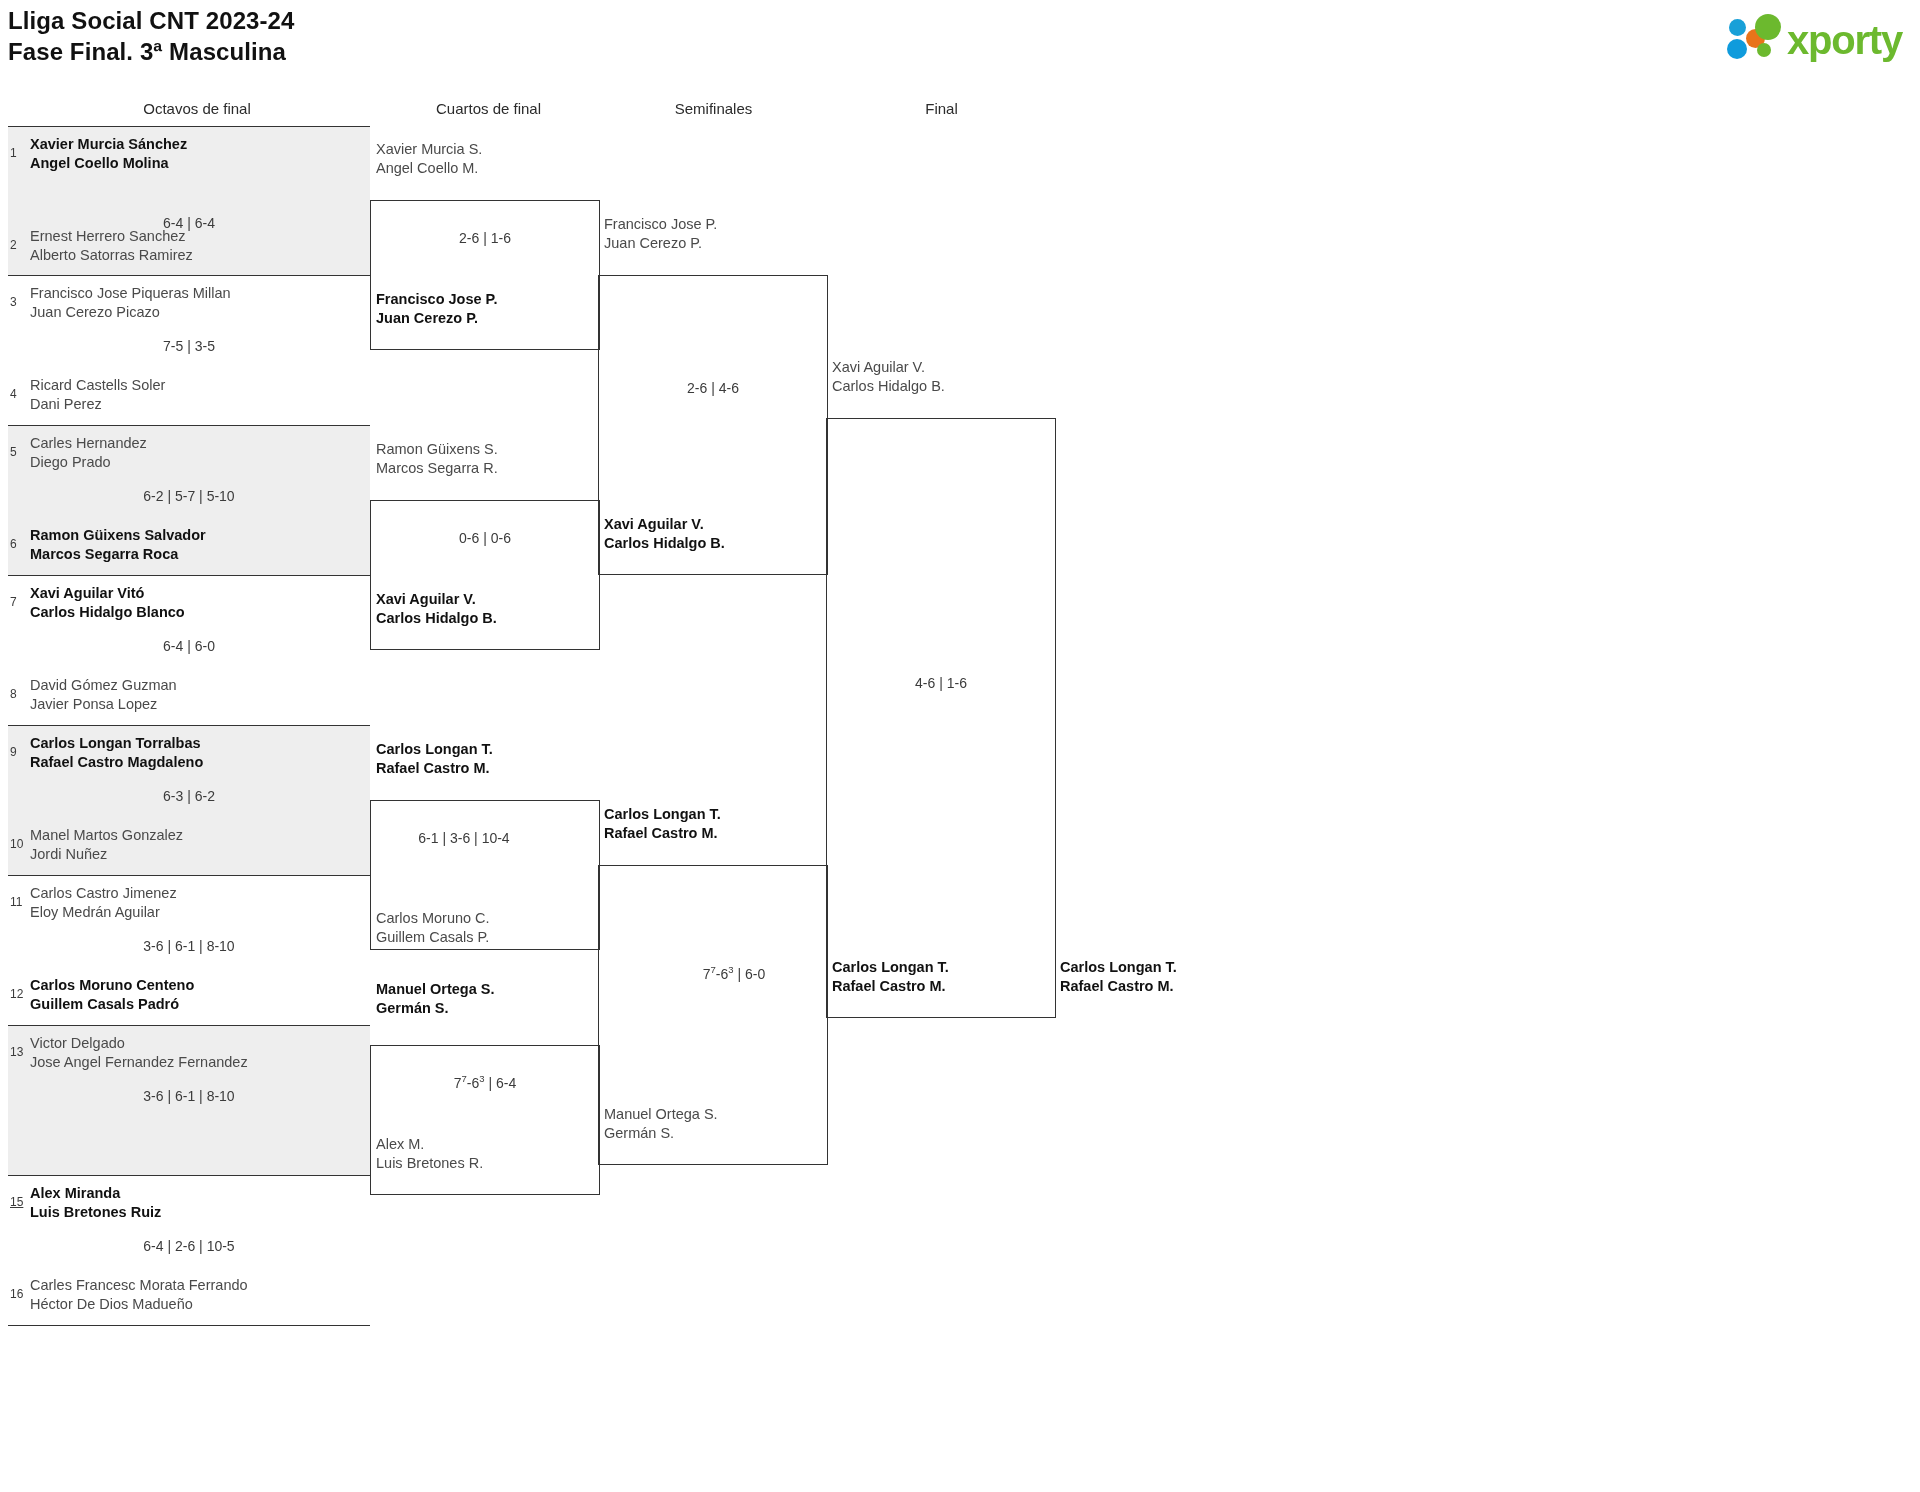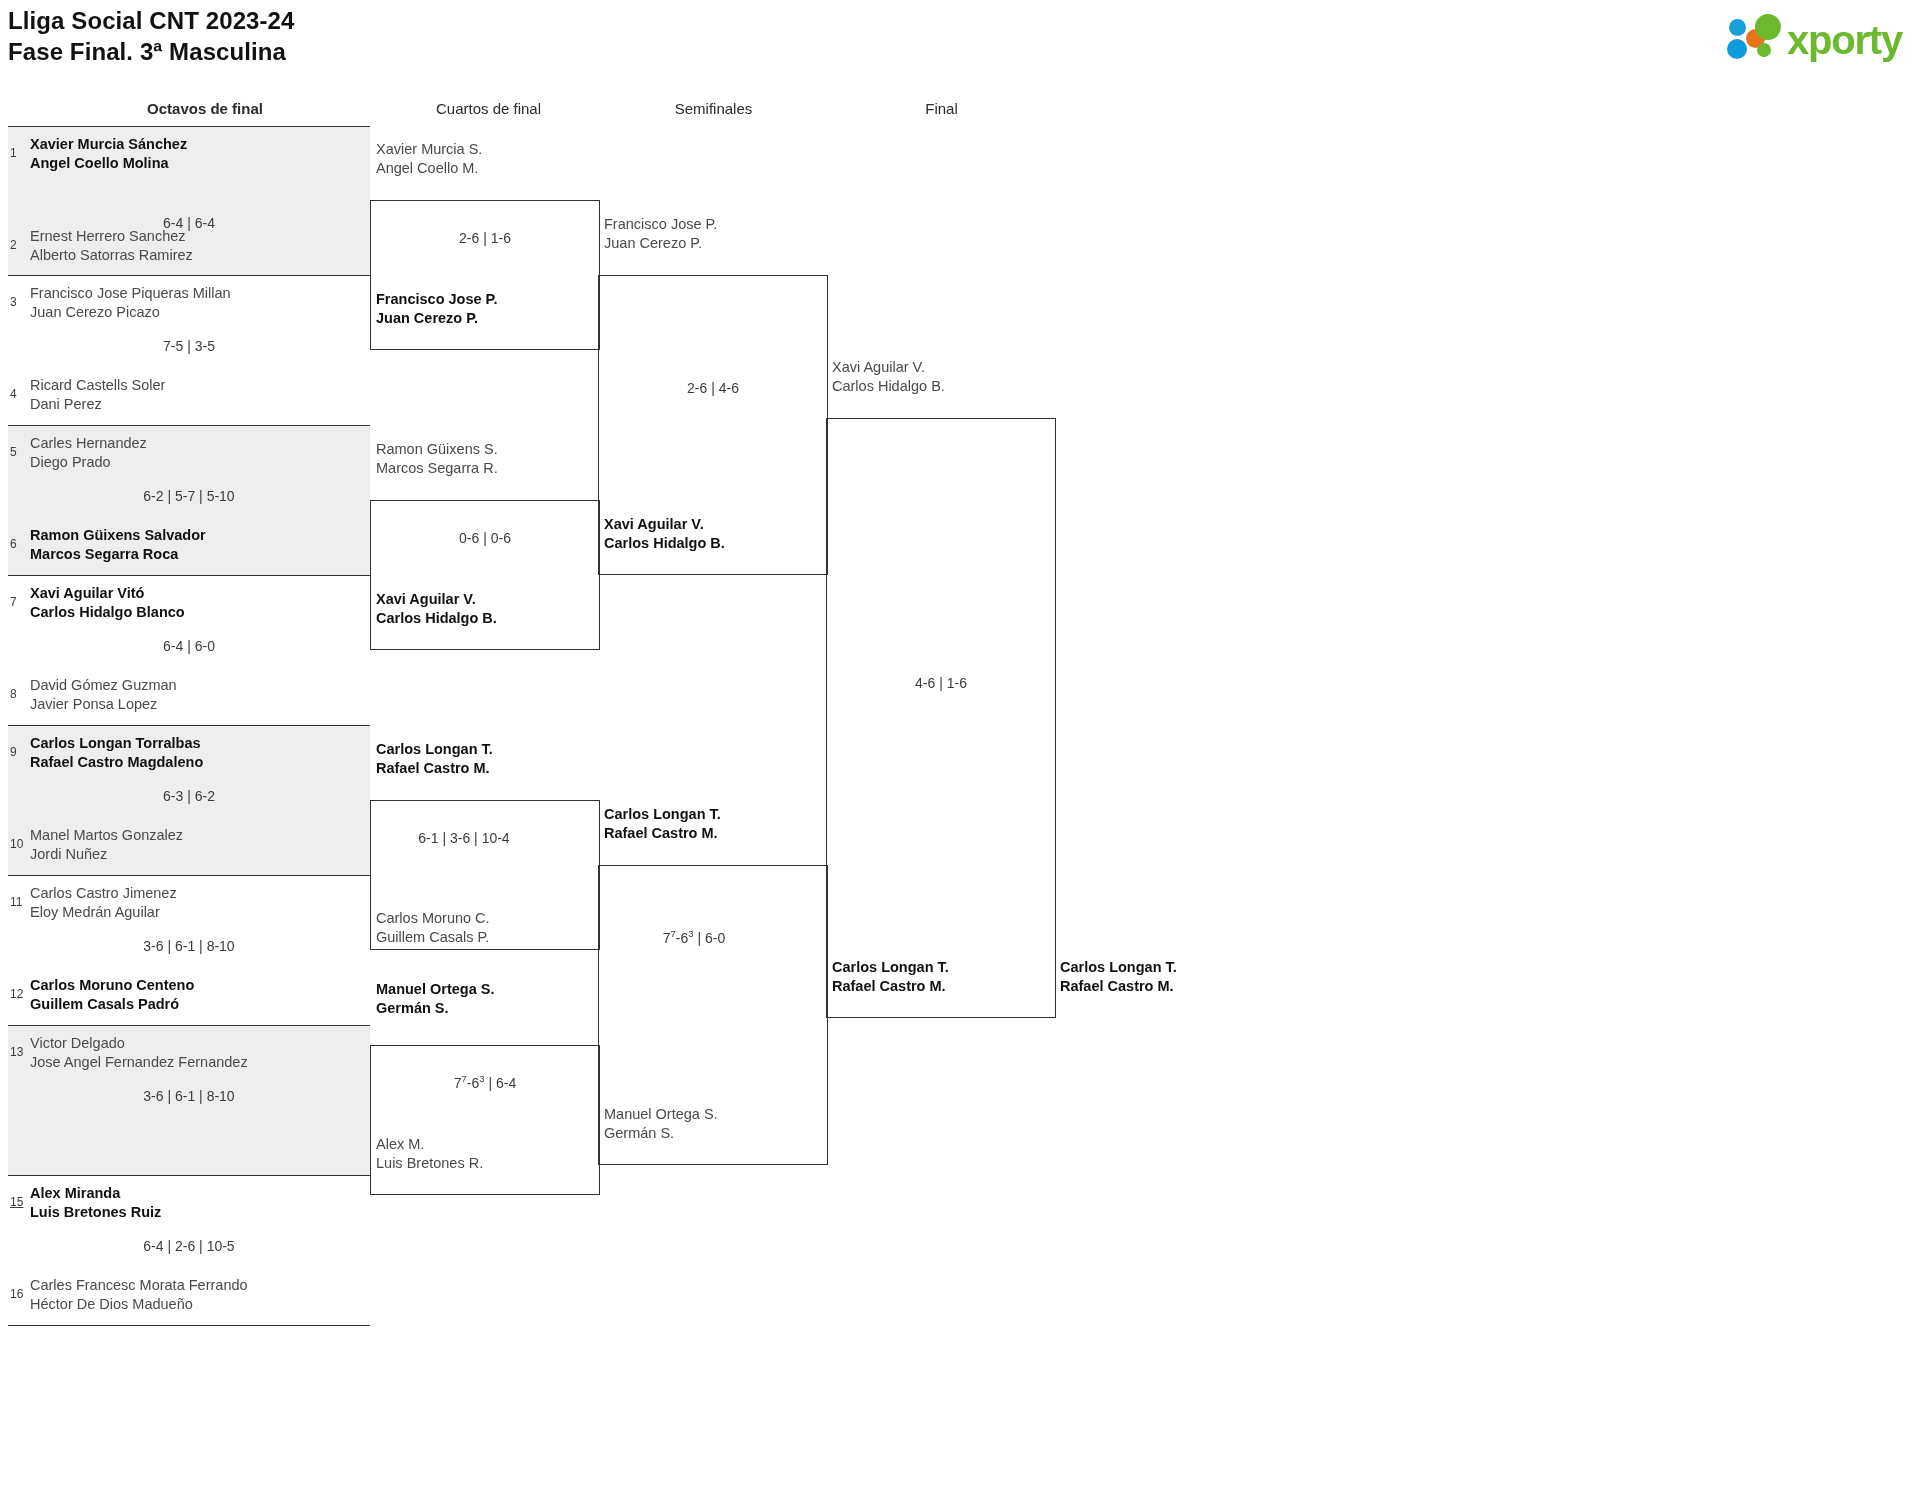--- a/index.html
+++ b/index.html
@@ -68,21 +68,21 @@
       <i class="d-green-big"></i>
       <i class="d-blue-bot"></i>
       <i class="d-green-small"></i>
     </div>
     <div id="logo-word">xporty</div>
   </div>
 </div>
 
 <div id="bracket">
 
-  <div class="round-head" style="left:24px;top:100px;width:362px;font-weight:bold;">Octavos de final</div>
+  <div class="round-head" style="left:16px;top:100px;width:362px;">Octavos de final</div>
   <div class="round-head" style="left:375px;top:100px;width:227px;">Cuartos de final</div>
   <div class="round-head" style="left:600px;top:100px;width:227px;">Semifinales</div>
   <div class="round-head" style="left:828px;top:100px;width:227px;">Final</div>
 
   <div class="r1-pair shade first" style="top:126px;height:150px;">
     <div class="team winner" style="top:8px;">
       <span class="seed" style="top:11px;">1</span>
       <div class="nm">Xavier Murcia Sánchez</div>
       <div class="nm">Angel Coello Molina</div>
     </div>
@@ -241,21 +241,21 @@
   <div class="mteam winner" style="left:604px;top:515px;">
     <div class="nm">Xavi Aguilar V.</div>
     <div class="nm">Carlos Hidalgo B.</div>
   </div>
 
   <div class="mbox" style="left:598px;top:865px;width:230px;height:300px;"></div>
   <div class="mteam winner" style="left:604px;top:805px;">
     <div class="nm">Carlos Longan T.</div>
     <div class="nm">Rafael Castro M.</div>
   </div>
-  <div class="mscore" id="sf2-score" style="left:598px;top:930px;width:192px;">7<sup>7</sup>-6<sup>3</sup> | 6-0</div>
+  <div class="mscore" id="sf2-score" style="left:598px;top:966px;width:192px;padding-left:40px;">7<sup>7</sup>-6<sup>3</sup> | 6-0</div>
   <div class="mteam loser" style="left:604px;top:1105px;">
     <div class="nm">Manuel Ortega S.</div>
     <div class="nm">Germán S.</div>
   </div>
 
   <div class="mbox" style="left:826px;top:418px;width:230px;height:600px;"></div>
   <div class="mteam loser" style="left:832px;top:358px;">
     <div class="nm">Xavi Aguilar V.</div>
     <div class="nm">Carlos Hidalgo B.</div>
   </div>

